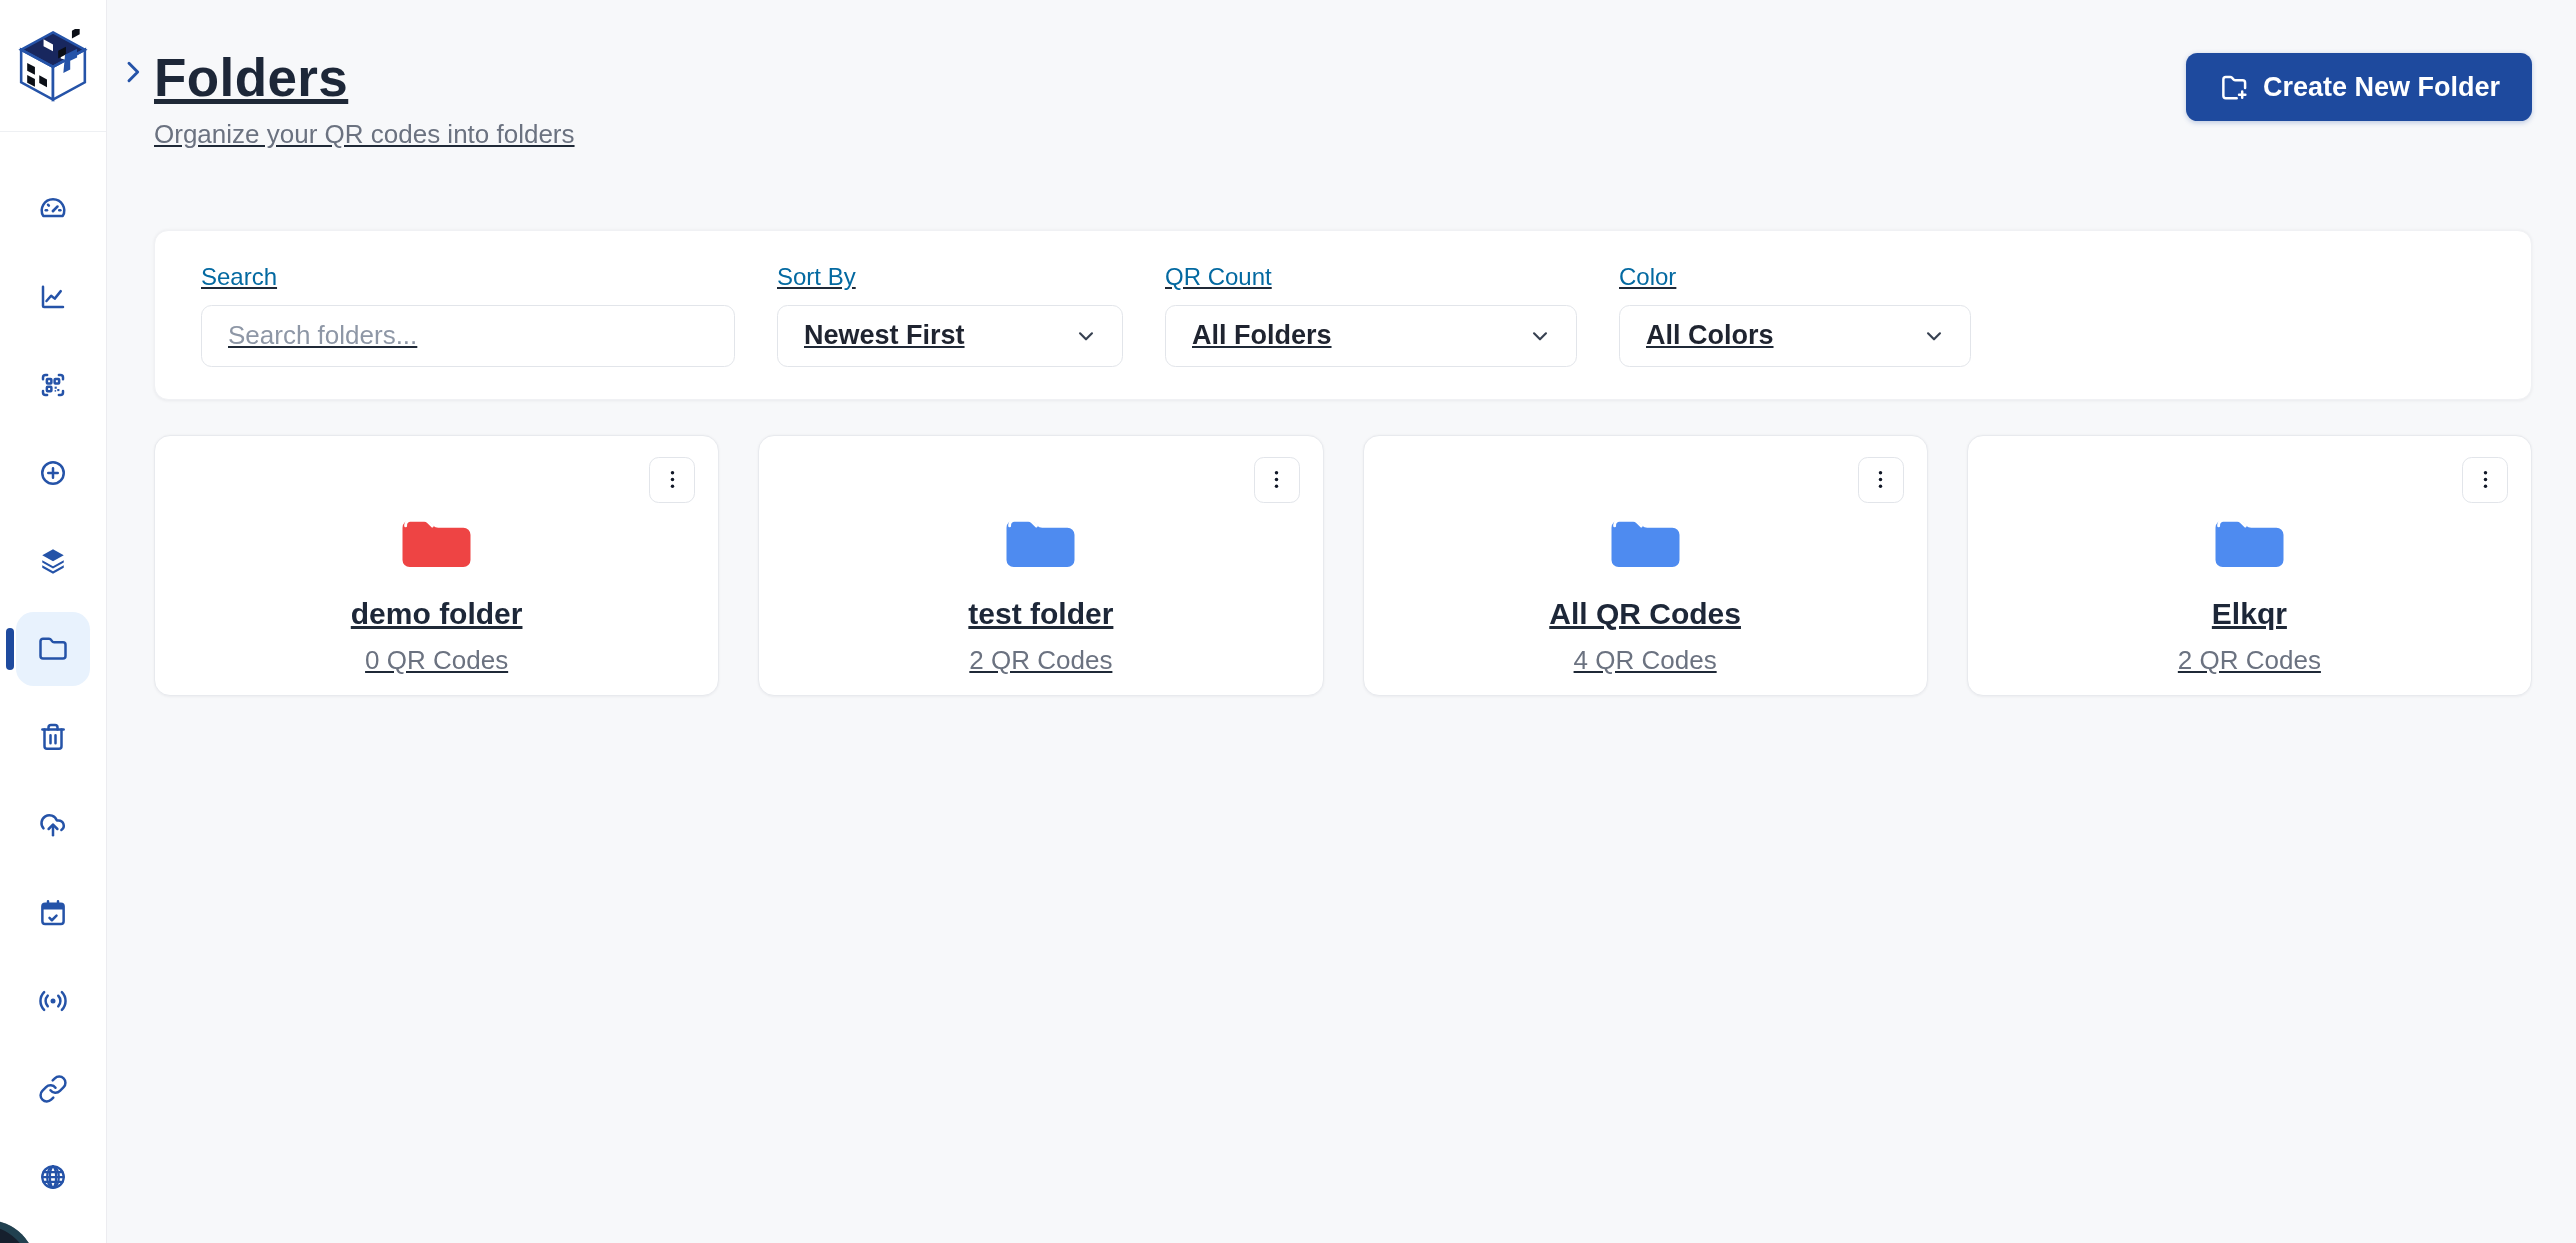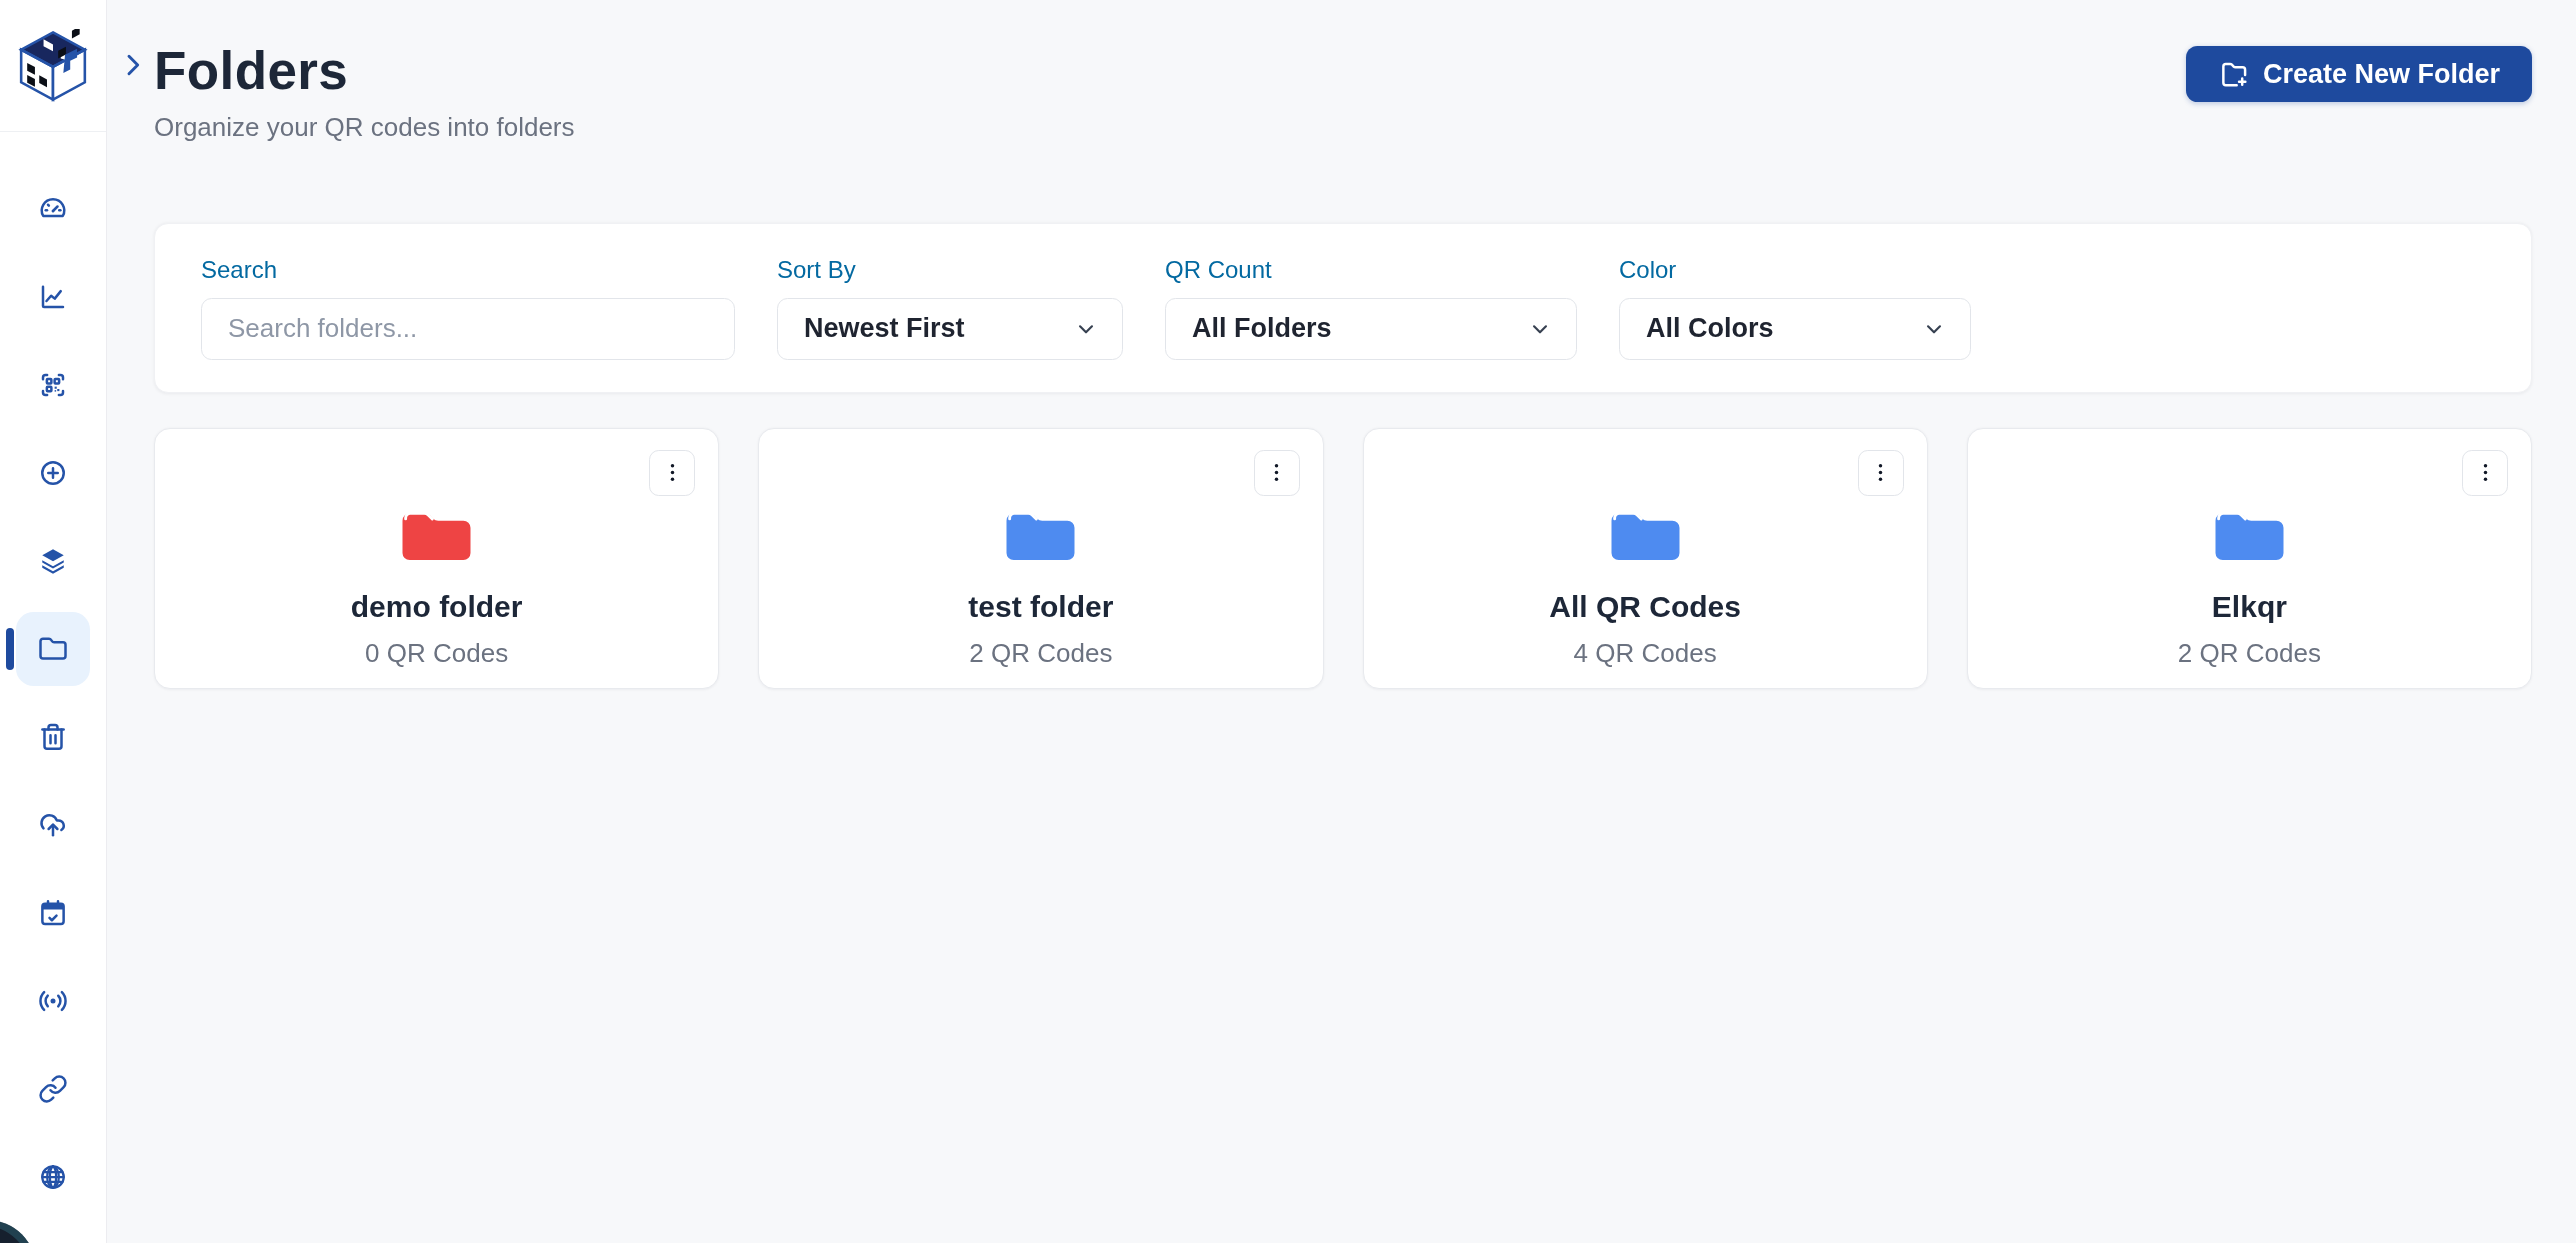--- a/index.html
+++ b/index.html
@@ -27,31 +27,31 @@
     position:relative; cursor:pointer; color:#2553a8; border-radius:17.6px;
   }
   .nav-item.active { background:#e8f2fd; height:74px; margin:7px 0; }
   .nav-item.active::before {
     content:""; position:absolute; left:-10.5px; top:50%; transform:translateY(-50%);
     width:8px; height:42px; border-radius:5.3px; background:#1e4a9e;
   }
   .nav-ic { width:30px; height:30px; color:#2553a8; display:block; }
 
   
-  .main { position:absolute; left:107px; right:0; top:0; bottom:0; padding:0 44px 0 47px; }
+  .main { position:absolute; left:107px; right:0; top:0; bottom:0; padding:7px 44px 0 47px;text-decoration:underline; }
   .page-header { position:relative; padding-top:40px; }
   .collapse-toggle {
     position:absolute; left:-39px; top:49px; width:35px; height:35px;
     background:none; border:none; cursor:pointer; color:#2553a8;
   }
   .collapse-toggle svg { width:32px; height:32px; }
   .page-title { font-size:53px; font-weight:800; color:#1d2738; letter-spacing:0.4px; }
   .page-subtitle { margin-top:10.5px; font-size:26px; color:#6b7280; }
   .create-btn {
-    position:absolute; right:0; top:46px; height:56px;
+    position:absolute; right:0; top:46px; height:68px;
     background:#1e4a9e; color:#ffffff; border:none; border-radius:11.4px;
     font-family:inherit; font-size:27px; font-weight:700;
     display:flex; align-items:center; gap:12.3px; padding:0 32px; cursor:pointer;
     box-shadow:0 1.8px 5.3px rgba(30,74,158,.25);
   }
   .create-btn svg { width:33px; height:33px; }
 
   
   .filter-panel {
     margin-top:80px; height:170px; background:#ffffff; border-radius:14px;

